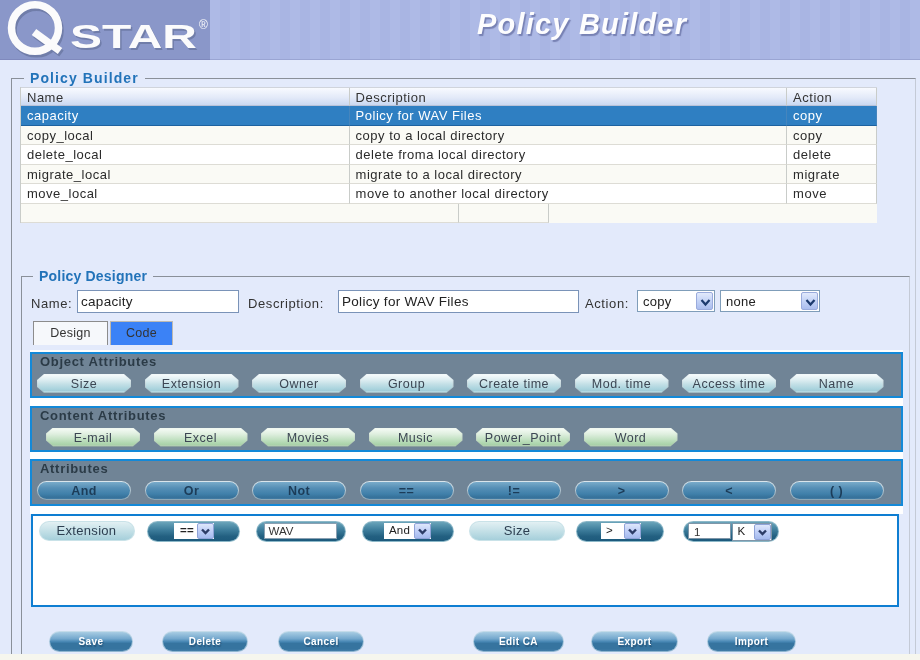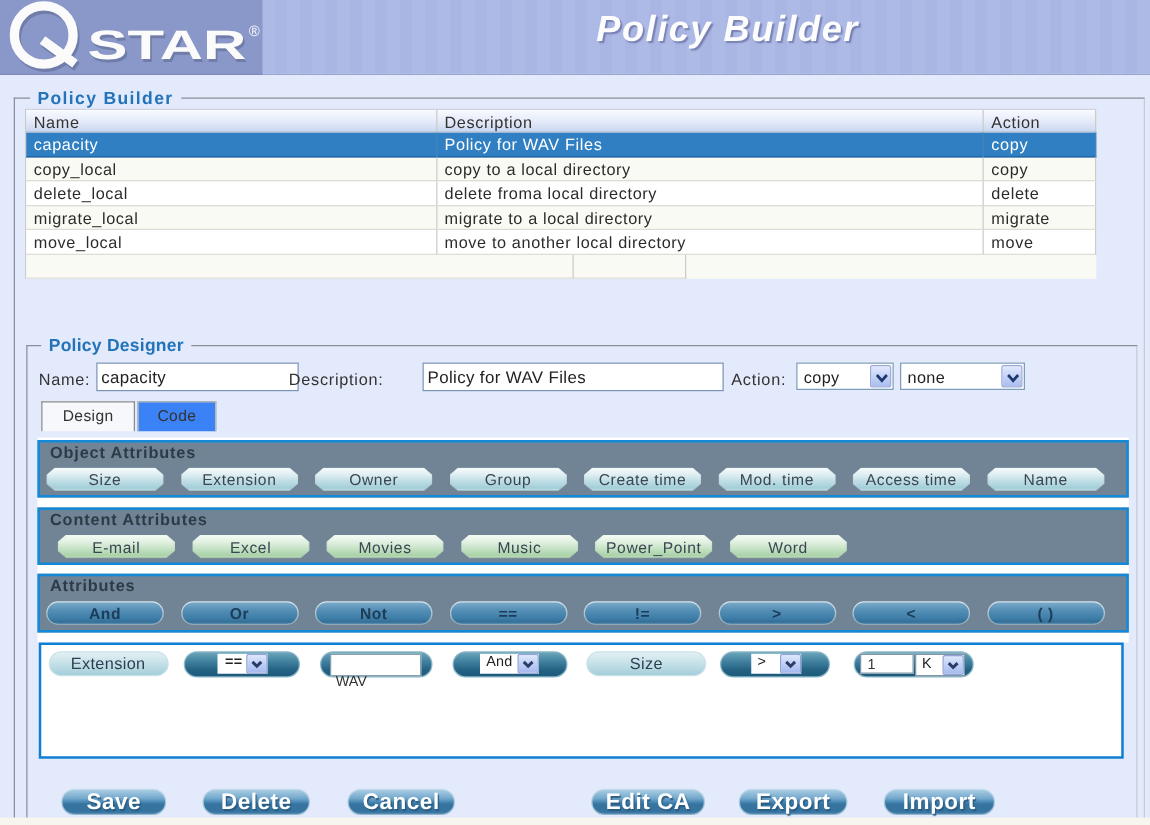--- a/index.html
+++ b/index.html
@@ -84,21 +84,21 @@
 .minisel .mtxt { position:absolute; font-size:11.5px; color:#222; top:1.5px; left:5px; letter-spacing:0.2px; }
 .marrow { position:absolute; right:0px; top:0px; bottom:0px; width:17px;
   background:linear-gradient(#dfe7fb 0%, #bfcff7 50%, #a5baee 100%);
   border:1px solid #8fa3d8; border-radius:2px; }
 .marrow svg { position:absolute; left:2px; top:4px; }
 
 
 .bbtn { position:absolute; height:21px; border-radius:10.5px; background:linear-gradient(#c5dcea,#8fb5cf); }
 .bbtn .in { position:absolute; left:1px; top:1px; right:1px; bottom:1px; border-radius:9.5px;
   background:linear-gradient(#a8cce3 0%, #74a8cd 35%, #4585b2 52%, #36749f 60%, #36749f 88%, #417ca7 100%);
-  text-align:center; color:#fff; font-weight:bold; font-size:18px; line-height:19px; letter-spacing:0.4px;
+  text-align:center; color:#fff; font-weight:bold; font-size:10px; line-height:19px; letter-spacing:0.4px;
   text-shadow:1px 1.5px 1px #2a5a80; }
 
 #bottomstrip { position:absolute; left:0; top:654px; width:920px; height:6px; background:#f6f6ee; z-index:20; }
 </style>
 </head>
 <body>
 
 <div id="header">
   <div id="logoblock">
     <svg width="210" height="60">
@@ -154,21 +154,21 @@
       <div class="c2"></div>
       <div class="c3"></div>
     </div>
 </div>
 
 <div class="fs" style="left:21px; top:276px; width:889px; height:600px;"></div>
 <div class="legend" style="left:33px; top:268px;">Policy Designer</div>
 
 <div class="lbl" style="left:31px; top:296px;">Name:</div>
 <div class="inp" style="left:77px; top:290px; width:162px;">capacity</div>
-<div class="lbl" style="left:231px; top:296px;">Description:</div>
+<div class="lbl" style="left:248px; top:296px;">Description:</div>
 <div class="inp" style="left:338px; top:290px; width:241px;">Policy for WAV Files</div>
 <div class="lbl" style="left:585px; top:296px;">Action:</div>
 <div class="selbox" style="left:637px; top:290px; width:78px;">
   <div class="stxt">copy</div>
   <div class="sarrow">
       <svg width="11" height="8">
         <path d="M1.5 1 L5.5 5.5 L9.5 1" stroke="#1c3a6e" stroke-width="2.2" fill="none"></path>
       </svg>
     </div>
 </div>
@@ -281,21 +281,21 @@
       <div class="marrow">
           <svg width="11" height="8">
             <path d="M2 1.5 L5.5 5 L9 1.5" stroke="#2c3c66" stroke-width="2.4" fill="none"></path>
           </svg>
         </div>
     </div>
   </div>
 
   <div class="darkpill" style="left:222.5px; top:4.5px; width:90px;">
       <div class="in"></div>
-    <div class="wbox" style="left:8px; top:2px; width:73px; height:16.5px; font-size:11.5px; color:#333; padding:16px 0 0 4px;">WAV</div>
+    <div class="wbox" style="left:8px; top:2px; width:73px; height:16.5px; font-size:11.5px; color:#333; padding:1px 0 0 4px;">WAV</div>
   </div>
 
   <div class="darkpill" style="left:329px; top:4.5px; width:91.5px;">
       <div class="in"></div>
     <div class="minisel" style="left:22px; top:2px; width:47px; height:16.5px;">
       <div class="mtxt">And</div>
       <div class="marrow">
           <svg width="11" height="8">
             <path d="M2 1.5 L5.5 5 L9 1.5" stroke="#2c3c66" stroke-width="2.4" fill="none"></path>
           </svg>

